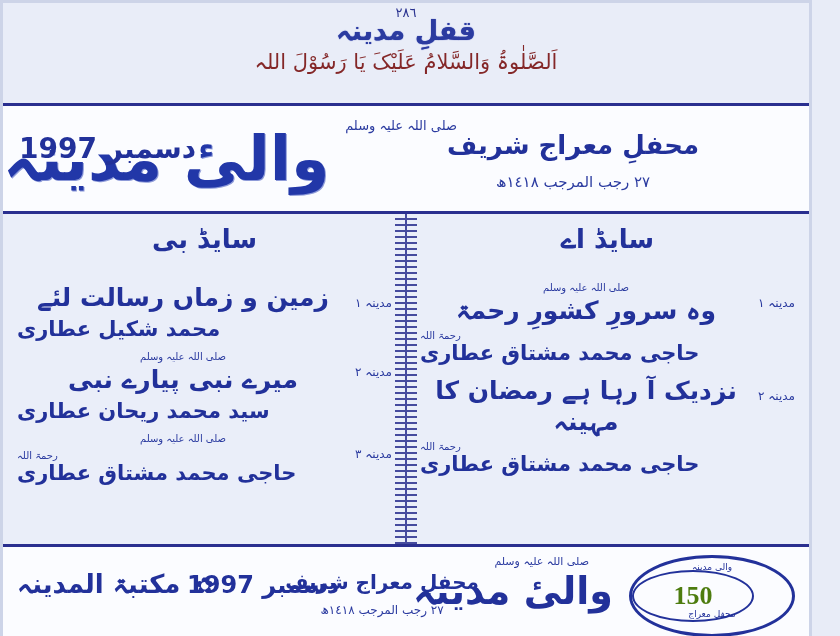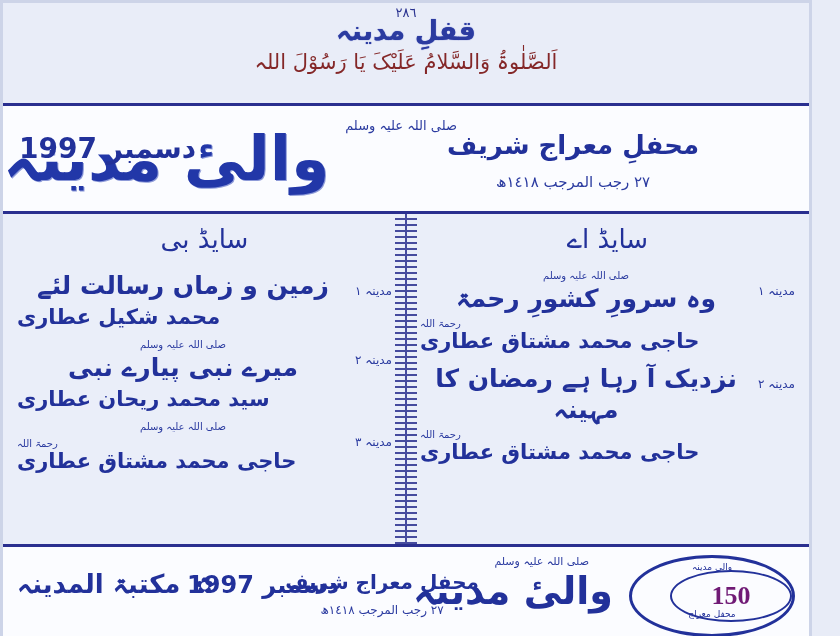--- a/index.html
+++ b/index.html
@@ -97,23 +97,23 @@
   .col{
     width:50%;
     box-sizing:border-box;
     padding:10px 14px 0 14px;
     direction:rtl;
   }
   .col-head{
     text-align:center;
     font-size:26px;
     color:#22319a;
-    font-weight:normal;
+    font-weight:bold;
     letter-spacing:1px;
-    margin-bottom:16px;
+    margin-bottom:28px;
   }
   .entry{
     display:flex;
     flex-direction:row;
     align-items:flex-start;
     justify-content:flex-start;
     margin-bottom:10px;
     direction:rtl;
   }
   .ent-num{
@@ -167,29 +167,29 @@
     height:92px;
     background:#fbfcff;
     direction:rtl;
   }
   .seal{
     position:absolute;
     right:14px;top:8px;
     width:160px;height:76px;
     border:3px solid #22319a;
     border-radius:50%;
-    display:flex;align-items:center;justify-content:flex-start;
+    display:flex;align-items:center;justify-content:flex-end;
     background:#fbfcff;
   }
   .seal-inner{
     width:118px;height:48px;
     border:2px solid #22319a;
     border-radius:50%;
     display:flex;align-items:center;justify-content:center;
-    font-size:26px;font-weight:bold;color:#701a75;
+    font-size:26px;font-weight:bold;color:#4d7c0f;
     font-family:"Liberation Serif", serif;
   }
   .seal-ring-text{
     position:absolute;
     top:4px;left:0;right:0;
     text-align:center;
     font-size:9px;color:#22319a;
     letter-spacing:3px;
   }
   .seal-ring-text.bottom{top:auto;bottom:15px;}

